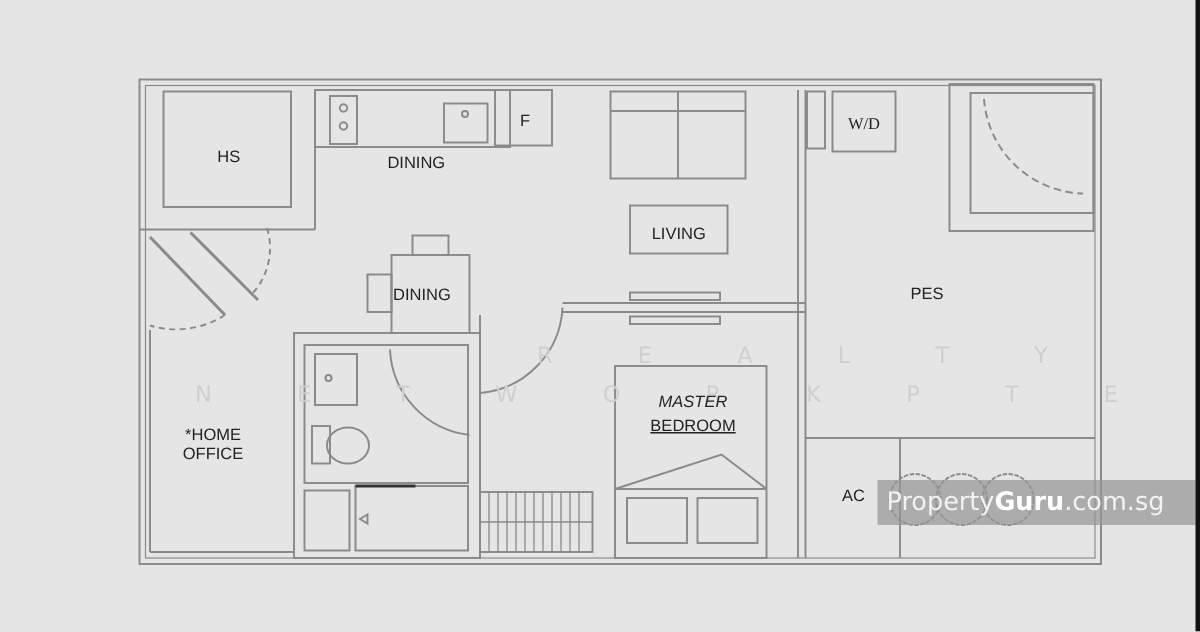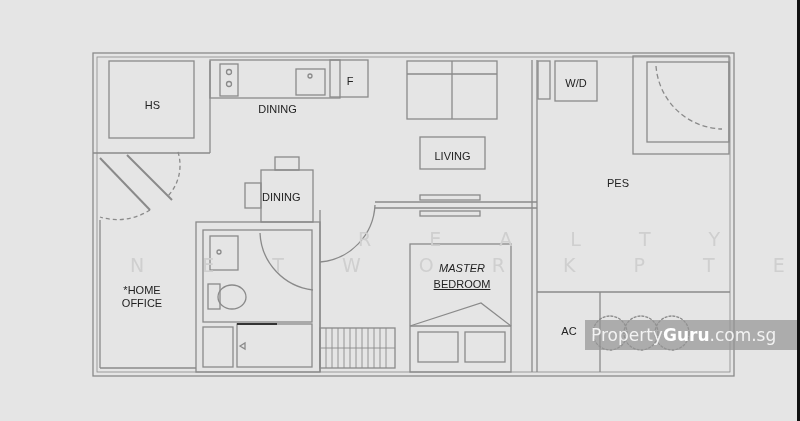--- a/index.html
+++ b/index.html
@@ -1,19 +1,19 @@
 <!DOCTYPE html>
 <html><head>
 <meta charset="utf-8">
 <style>
   html, body { margin:0; padding:0; }
   body { width:800px; height:421px; background:#e5e5e5; position:relative; overflow:hidden; font-family:"Liberation Sans", sans-serif; }
   #plan { position:absolute; left:0; top:0; width:800px; height:421px; }
   .lbl { position:absolute; font-family:"Liberation Sans", sans-serif; font-size:11px; color:#222; text-align:center; line-height:13px; }
-  .wm { position:absolute; font-family:"DejaVu Sans", sans-serif; font-size:19px; color:#cfcfcf; letter-spacing:26px; white-space:nowrap; }
+  .wm { position:absolute; font-family:"DejaVu Sans", sans-serif; font-size:15px; color:#cfcfcf; letter-spacing:26px; white-space:nowrap; }
   .pg-wm { position:absolute; left:585px; top:320px; width:212px; height:30px; background:rgba(150,150,150,0.72); color:#f2f2f2; font-family:"DejaVu Sans", sans-serif; font-size:17px; line-height:30px; padding-left:6px; box-sizing:border-box; white-space:nowrap; }
   .pg-wm b { font-weight:bold; color:#fff; }
   .edge { position:absolute; right:0; top:0; width:3px; height:421px; background:#111; }
 </style>
 </head>
 <body>
 
 <svg id="plan" viewBox="0 0 800 421" xmlns="http://www.w3.org/2000/svg">
   <g fill="none" stroke="#8a8a8a" stroke-width="1.3">
 
@@ -113,22 +113,22 @@
 </svg>
 
 <div class="wm" style="left:358px;top:228px;">R E A L T Y</div>
 <div class="wm" style="left:130px;top:254px;">N E T W O R K   P T E   L T D</div>
 
 <div class="lbl" style="left:135px;top:99px;width:35px;">HS</div>
 <div class="lbl" style="left:245px;top:103px;width:65px;">DINING</div>
 <div class="lbl" style="left:340px;top:75px;width:20px;">F</div>
 <div class="lbl" style="left:425px;top:150px;width:55px;">LIVING</div>
 <div class="lbl" style="left:262px;top:191px;width:34px;">DINING</div>
-<div class="lbl" style="left:557px;top:77px;width:38px;">W/D</div>
-<div class="lbl" style="left:598px;top:177px;width:40px;">PES</div>
+<div class="lbl" style="left:557px;top:77px;width:38px;font-family:Liberation Serif, serif;">W/D</div>
+<div class="lbl" style="left:598px;top:190px;width:40px;">PES</div>
 <div class="lbl" style="left:112px;top:284px;width:60px;">*HOME</div>
 <div class="lbl" style="left:112px;top:297px;width:60px;">OFFICE</div>
 <div class="lbl" style="left:427px;top:262px;width:70px;font-style:italic;">MASTER</div>
 <div class="lbl" style="left:427px;top:278px;width:70px;text-decoration:underline;">BEDROOM</div>
 <div class="lbl" style="left:558px;top:325px;width:22px;">AC</div>
 
 <div class="pg-wm"><span>Property</span><b>Guru</b><span>.com.sg</span></div>
 
 <div class="edge"></div>
 

